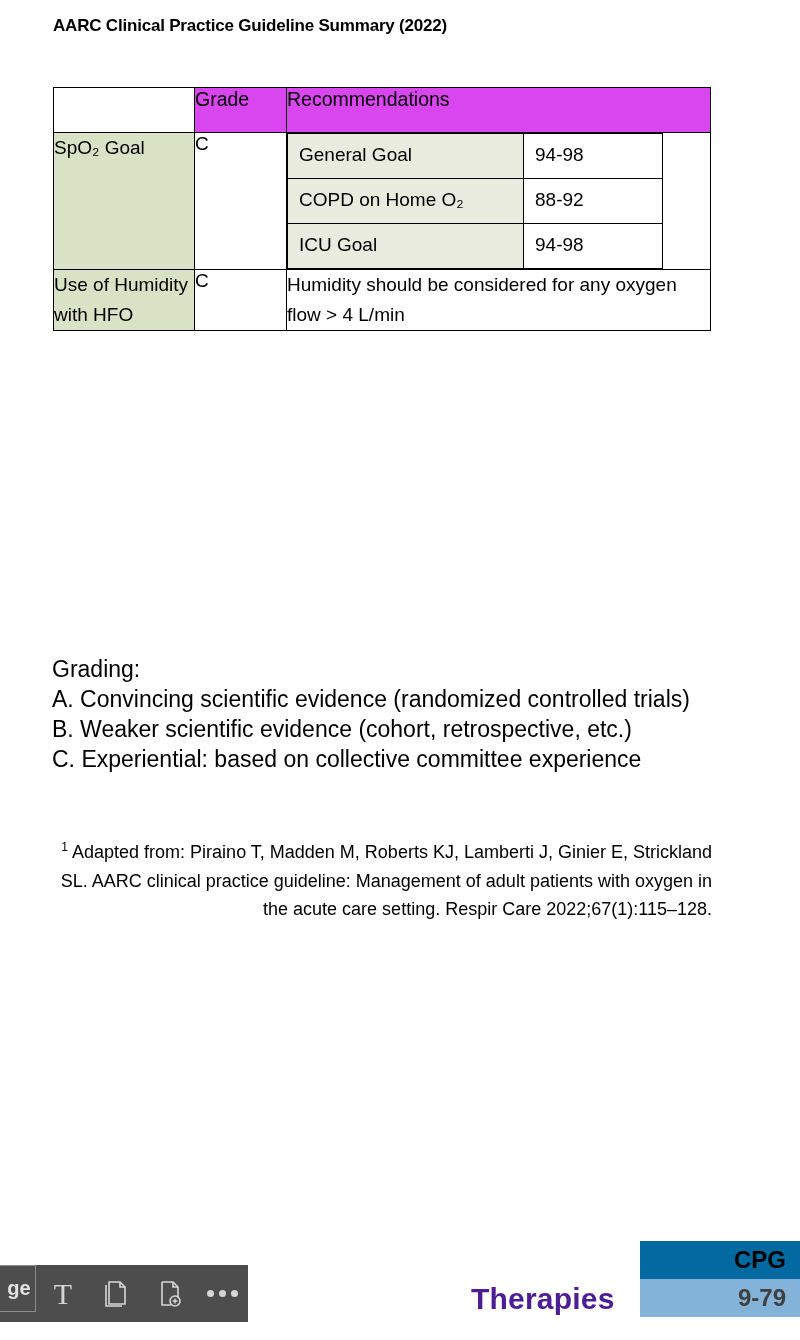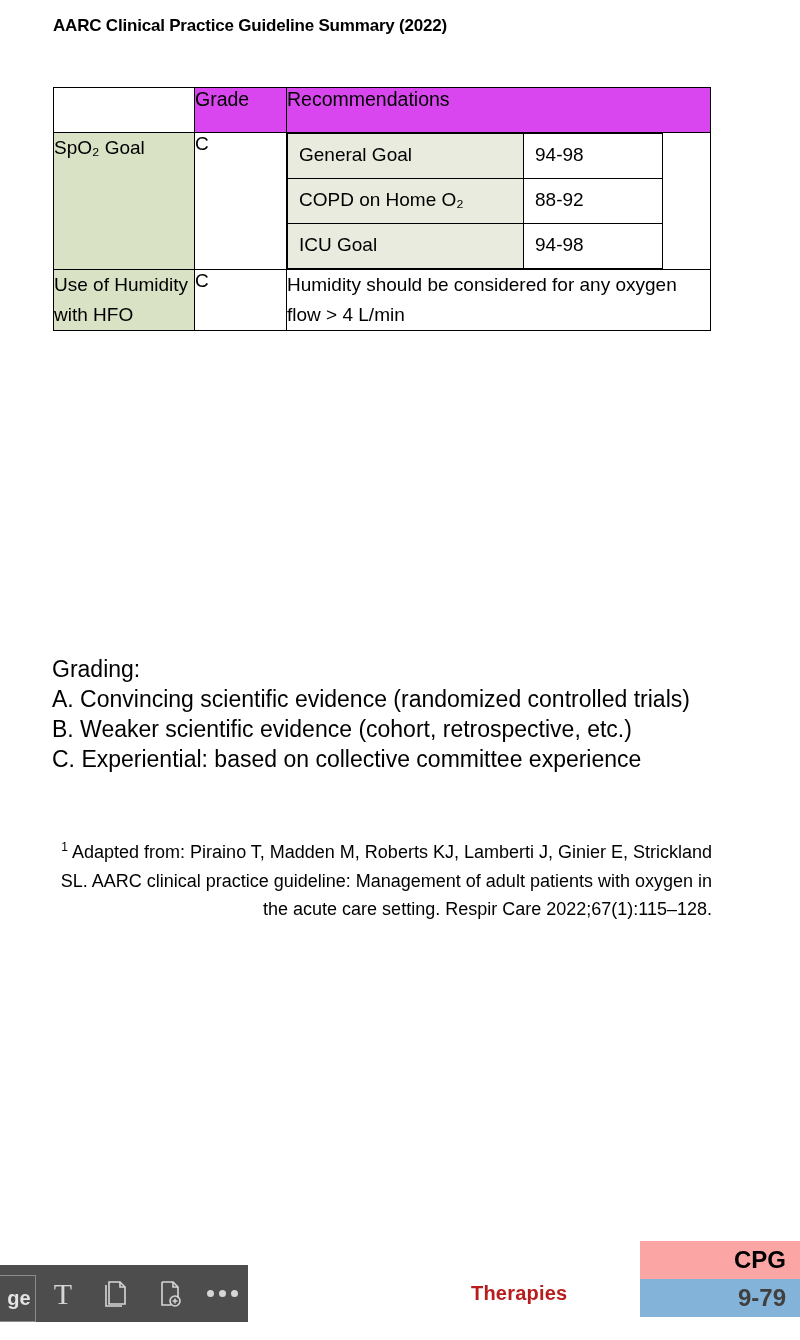--- a/index.html
+++ b/index.html
@@ -145,21 +145,21 @@
 
   
   .toolbar {
     position: absolute;
     left: 0;
     top: 1265px;
     width: 248px;
     height: 57px;
     background: #4d4d4d;
     display: flex;
-    align-items: flex-end;
+    align-items: flex-start;
   }
   .tool-btn {
     height: 57px;
     display: flex;
     align-items: center;
     justify-content: center;
     color: #d6d6d6;
   }
   .tool-clipped {
     width: 38px;
@@ -192,34 +192,34 @@
     width: 7px; height: 7px;
     border-radius: 50%;
     background: #d6d6d6;
   }
 
   
   .footer-therapies {
     position: absolute;
     left: 471px;
     top: 1282px;
-    font-size: 20px;
-    font-weight: bold;
-    color: #b91c1c;
+    font-size: 30px;
+    font-weight: bold;
+    color: #4c1d95;
     letter-spacing: 0.2px;
   }
   .footer-badge {
     position: absolute;
     left: 640px;
     top: 1241px;
     width: 160px;
     text-align: right;
   }
   .badge-top {
-    background: #fca5a5;
+    background: #0369a1;
     height: 38px;
     line-height: 38px;
     font-size: 24px;
     font-weight: bold;
     color: #000000;
     padding-right: 14px;
     box-sizing: border-box;
   }
   .badge-bottom {
     background: #84b3da;

